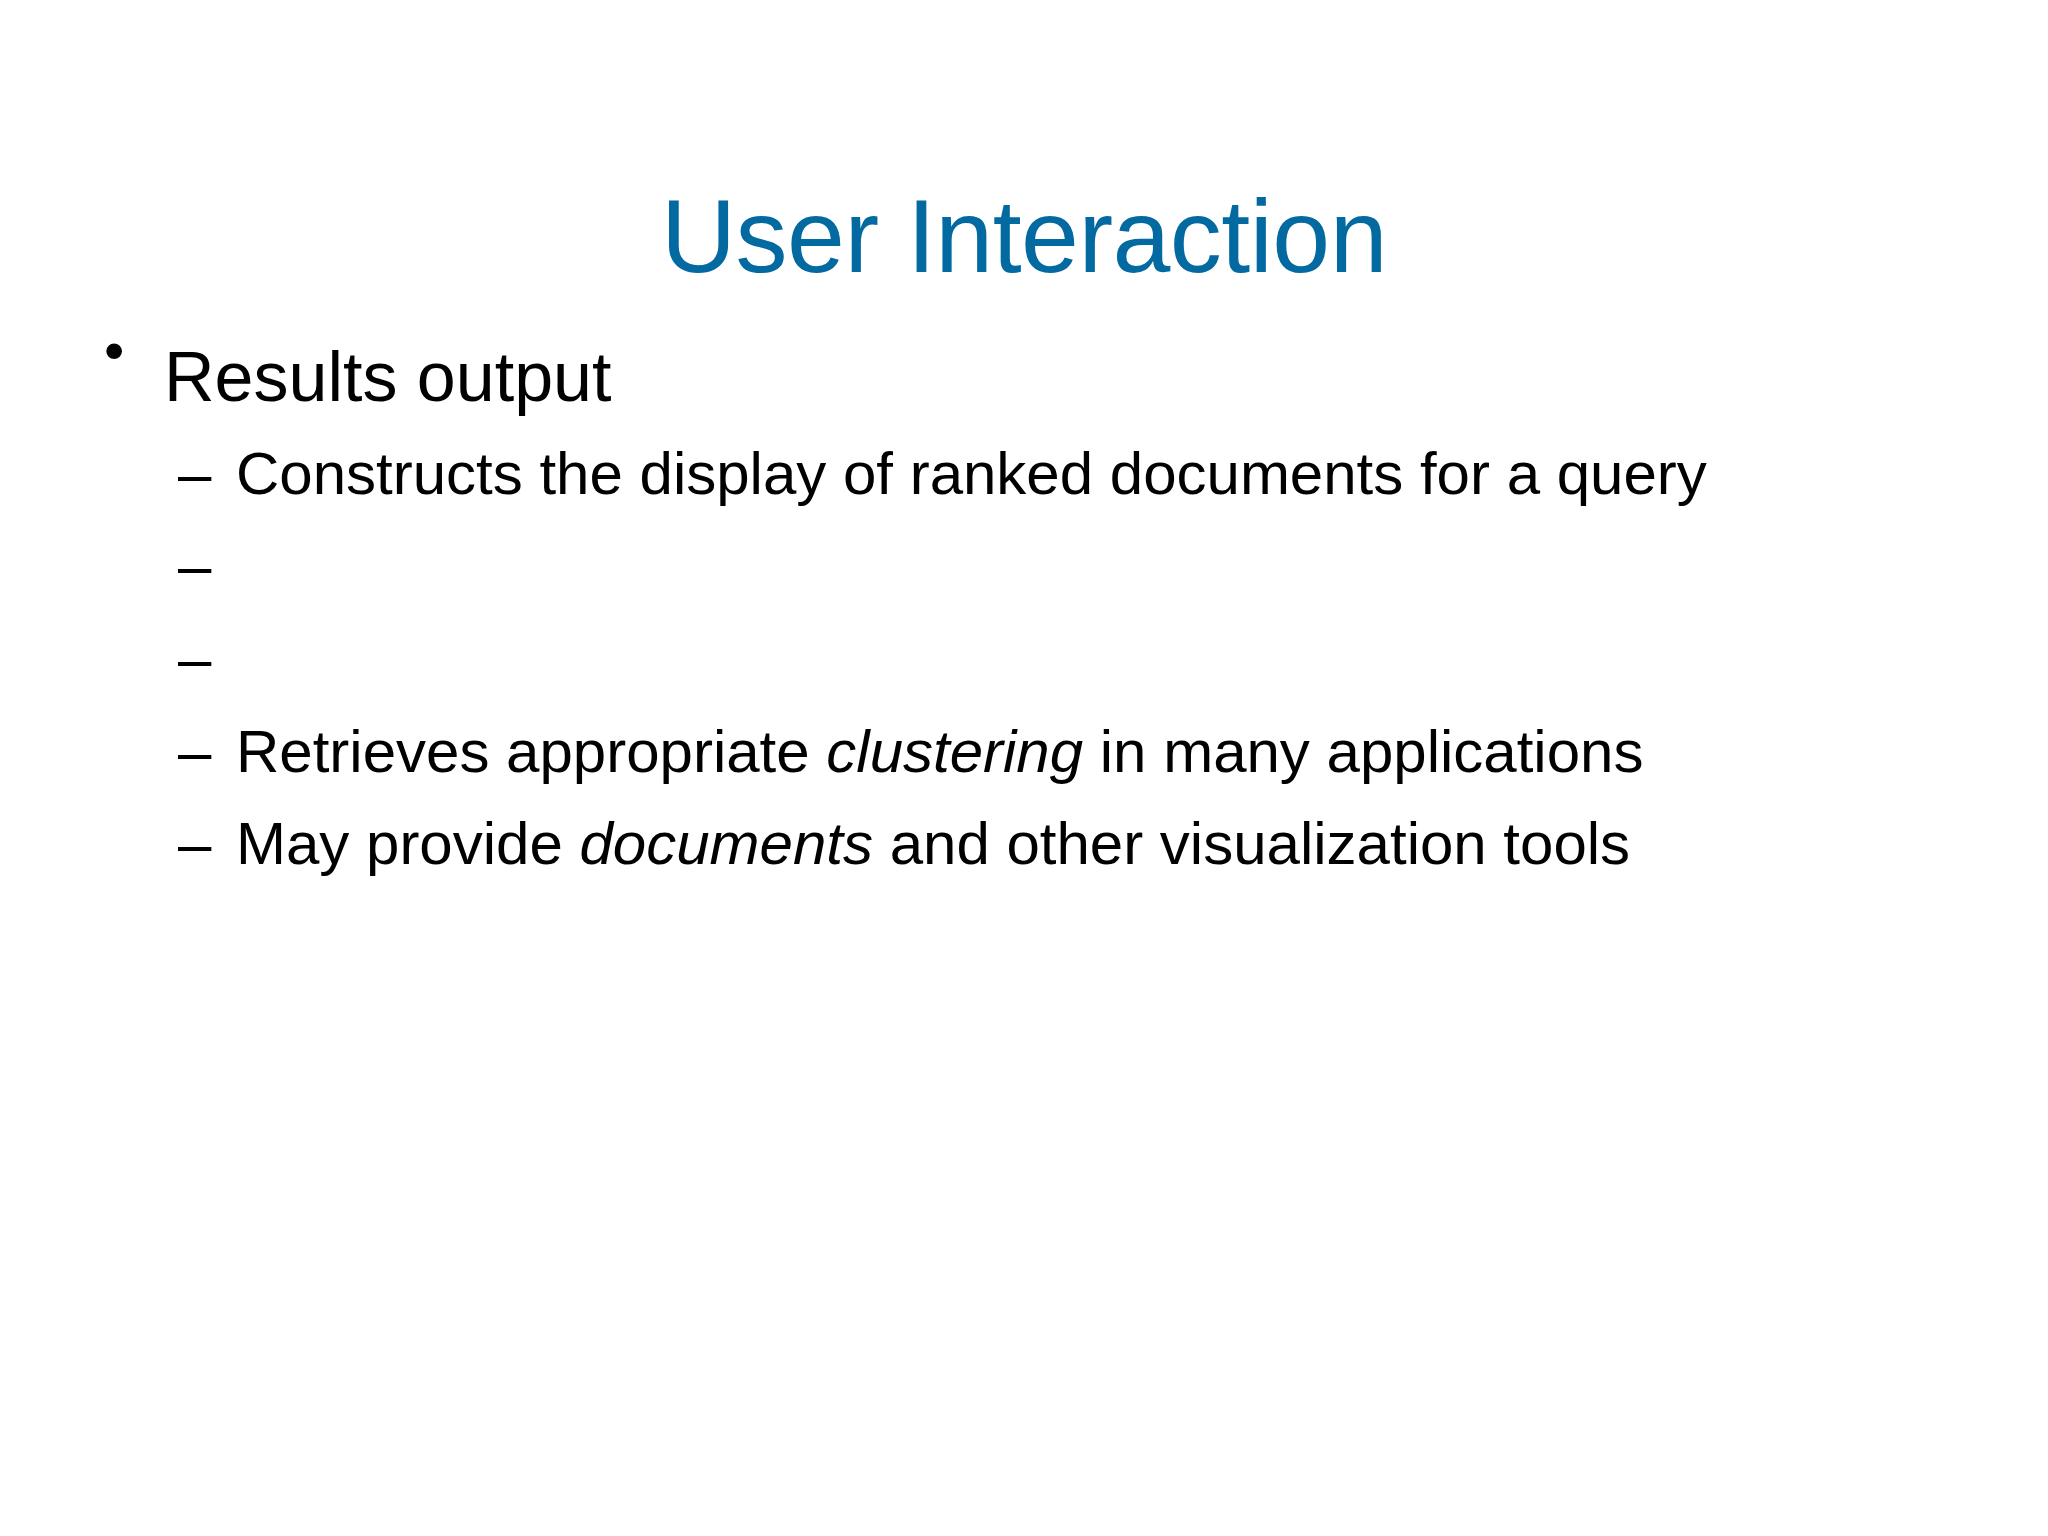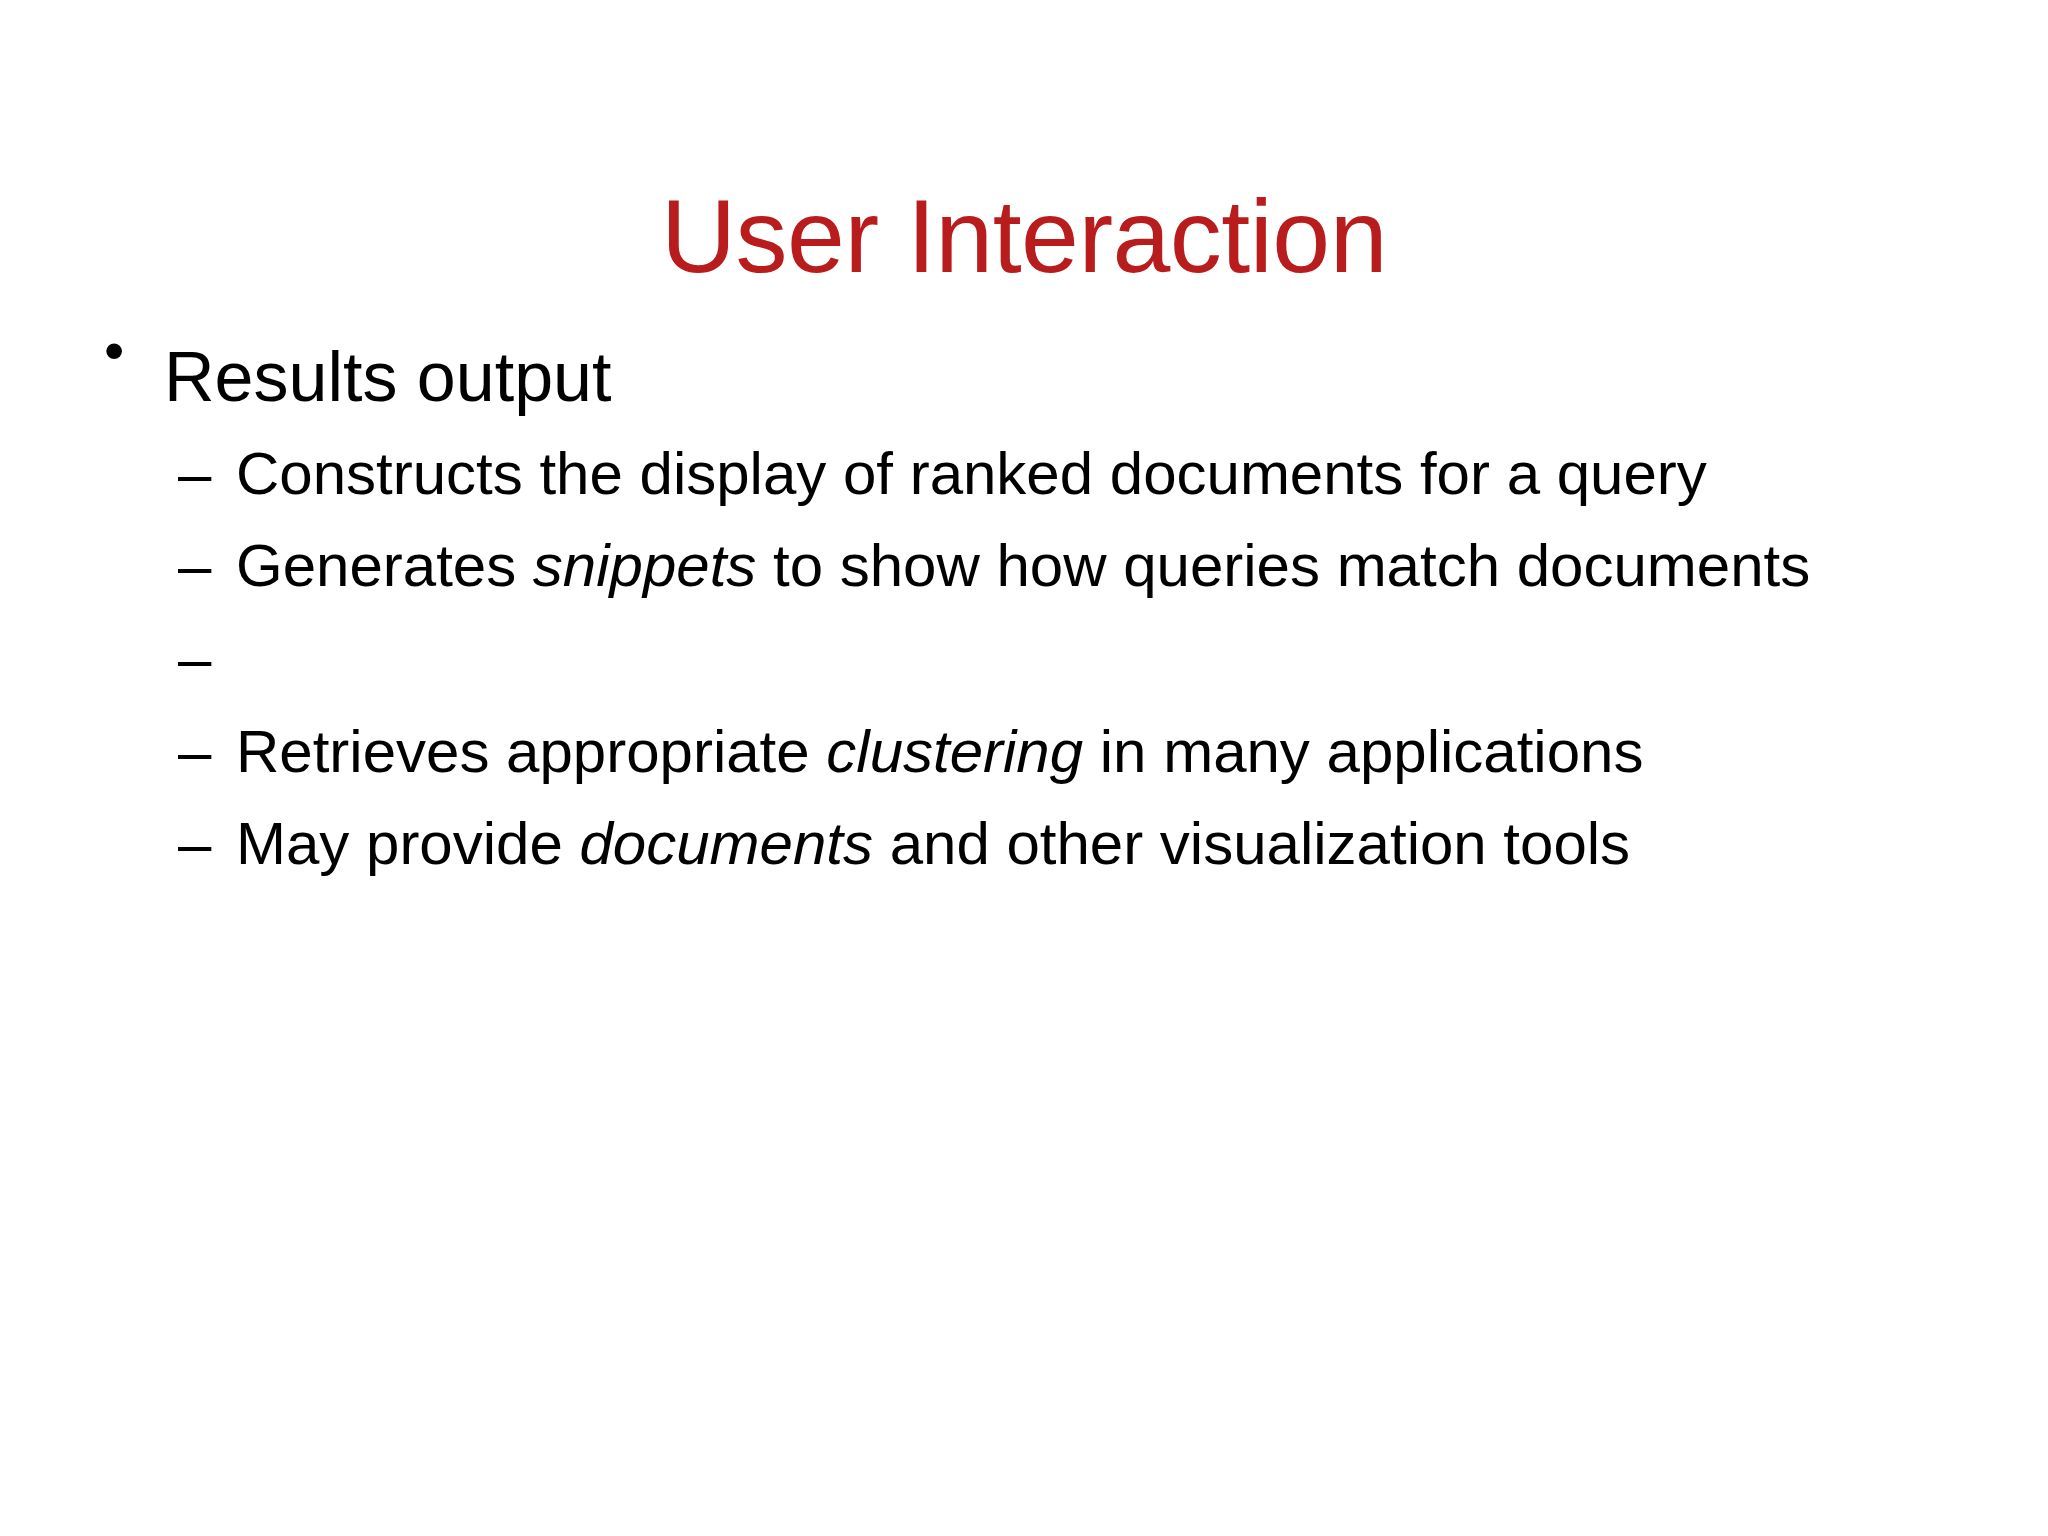--- a/index.html
+++ b/index.html
@@ -25,21 +25,21 @@
   .slide-title {
     position: absolute;
     left: 0;
     right: 0;
     top: 108px;
     text-align: center;
     font-size: 104px;
     line-height: 1.12;
     font-weight: 400;
     letter-spacing: -0.5px;
-    color: #b91c1c;
+    color: #0369a1;
     white-space: nowrap;
   }
 
   
   .slide-body {
     position: absolute;
     left: 96px;
     top: 312px;
     width: 1880px;
   }
@@ -109,21 +109,20 @@
 
     <div class="l2-list">
 
       <div class="bullet-l2">
         <span class="marker">–</span>
         <span class="btext">Constructs the display of ranked documents for a query</span>
       </div>
 
       <div class="bullet-l2">
         <span class="marker">–</span>
-        <span class="btext">Generates <em>snippets</em> to show how queries match documents</span>
       </div>
 
       <div class="bullet-l2">
         <span class="marker">–</span>
       </div>
 
       <div class="bullet-l2">
         <span class="marker">–</span>
         <span class="btext">Retrieves appropriate <em>clustering</em> in many applications</span>
       </div>

